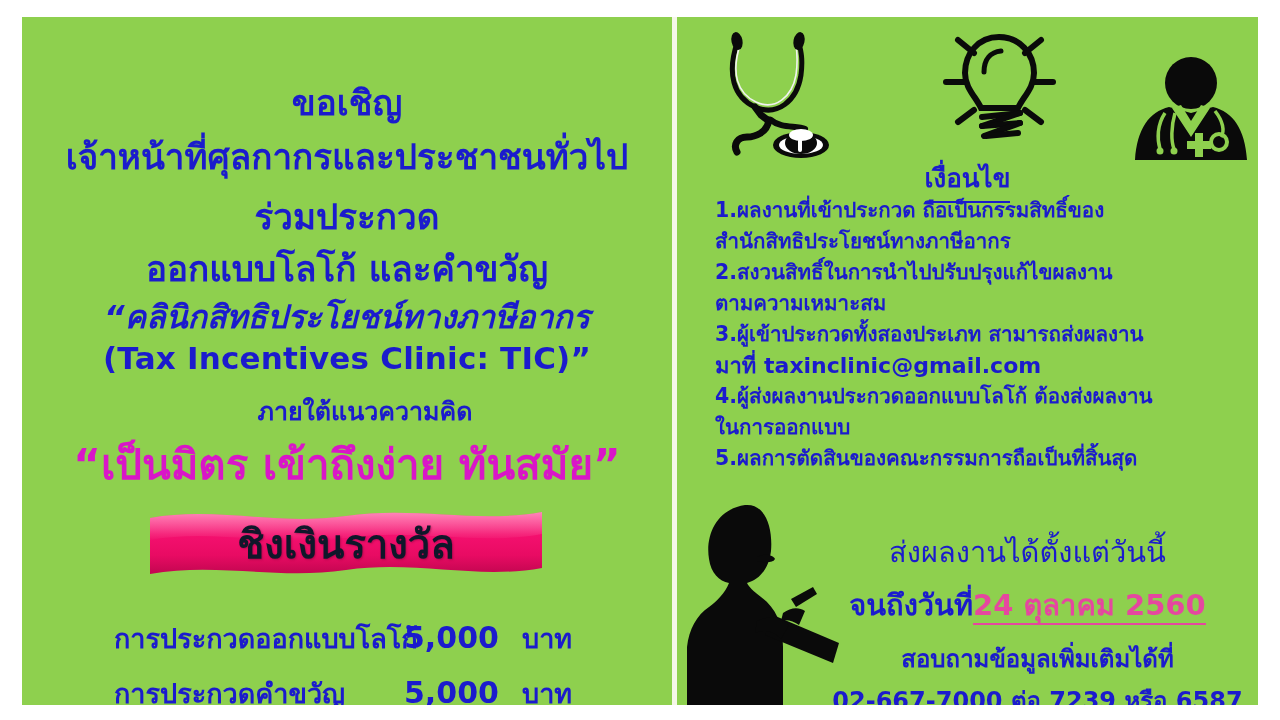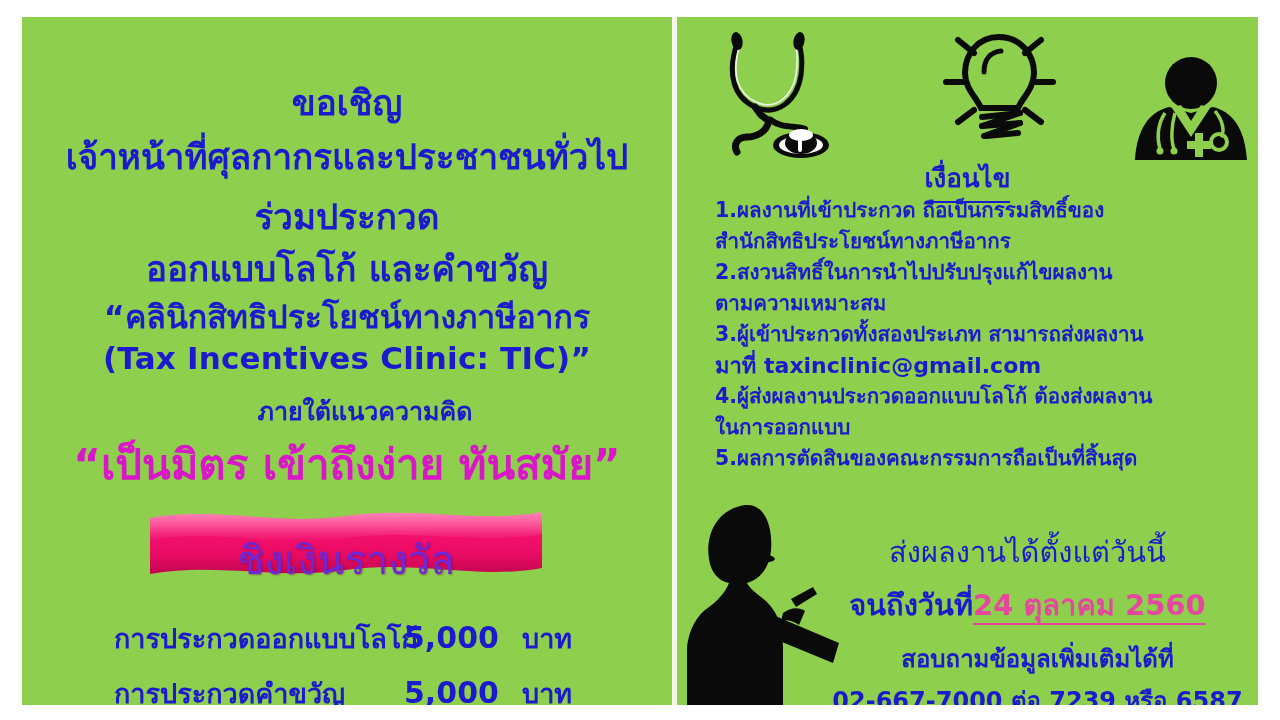--- a/index.html
+++ b/index.html
@@ -35,40 +35,40 @@
     text-align: center;
     color: #1b1bcd;
     font-weight: bold;
     white-space: nowrap;
     font-family: "DejaVu Sans", "Liberation Sans", sans-serif;
   }
   #invite-title     { top: 58px;  font-size: 35px; }
   #audience-line    { top: 112px; font-size: 35px; }
   #join-line        { top: 172px; font-size: 35px; }
   #design-line      { top: 224px; font-size: 35px; }
-  #clinic-th-line   { top: 274px; font-size: 32px; }
+  #clinic-th-line   { top: 274px; font-size: 32px; font-style: italic; }
   #clinic-en-line   { top: 323px; font-size: 31px; letter-spacing:.2px; }
   #concept-line     { top: 374px; font-size: 25px; padding-left: 36px; }
   #slogan-line      {
     top: 414px; font-size: 42px; color: #d916c8;
   }
   
   #prize-ribbon {
     position: absolute;
     left: 124px; top: 487px;
     width: 400px; height: 80px;
   }
   #prize-ribbon svg { display: block; width: 400px; height: 80px; }
   #prize-ribbon-label {
     position: absolute;
-    left: 0; top: 16px;
+    left: 0; top: 0;
     width: 400px; height: 80px;
     display: flex; align-items: center; justify-content: center;
-    color: #6d28d9;
-    font-size: 40px; font-weight: normal;
+    color: #0f172a;
+    font-size: 40px; font-weight: bold;
     text-shadow: 1px 1px 2px rgba(120,0,50,.45);
     white-space: nowrap;
   }
   
   .prize-row {
     position: absolute;
     left: 92px;
     width: 500px;
     font-size: 27px;
     font-weight: bold;

